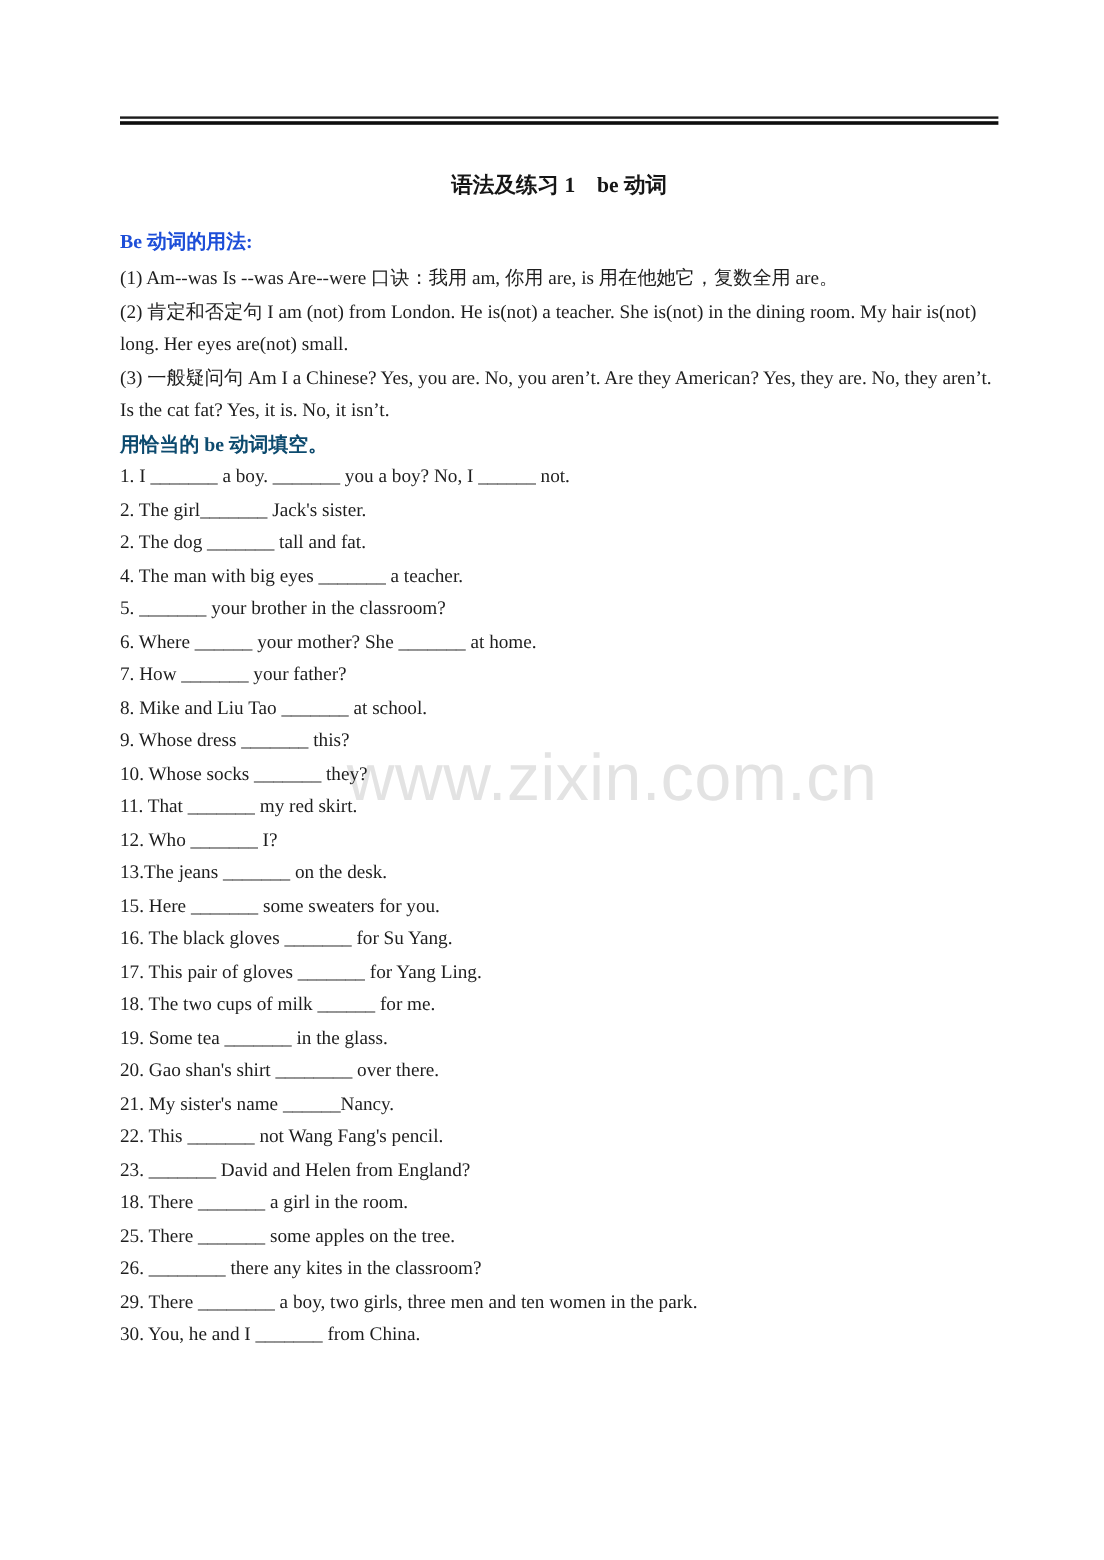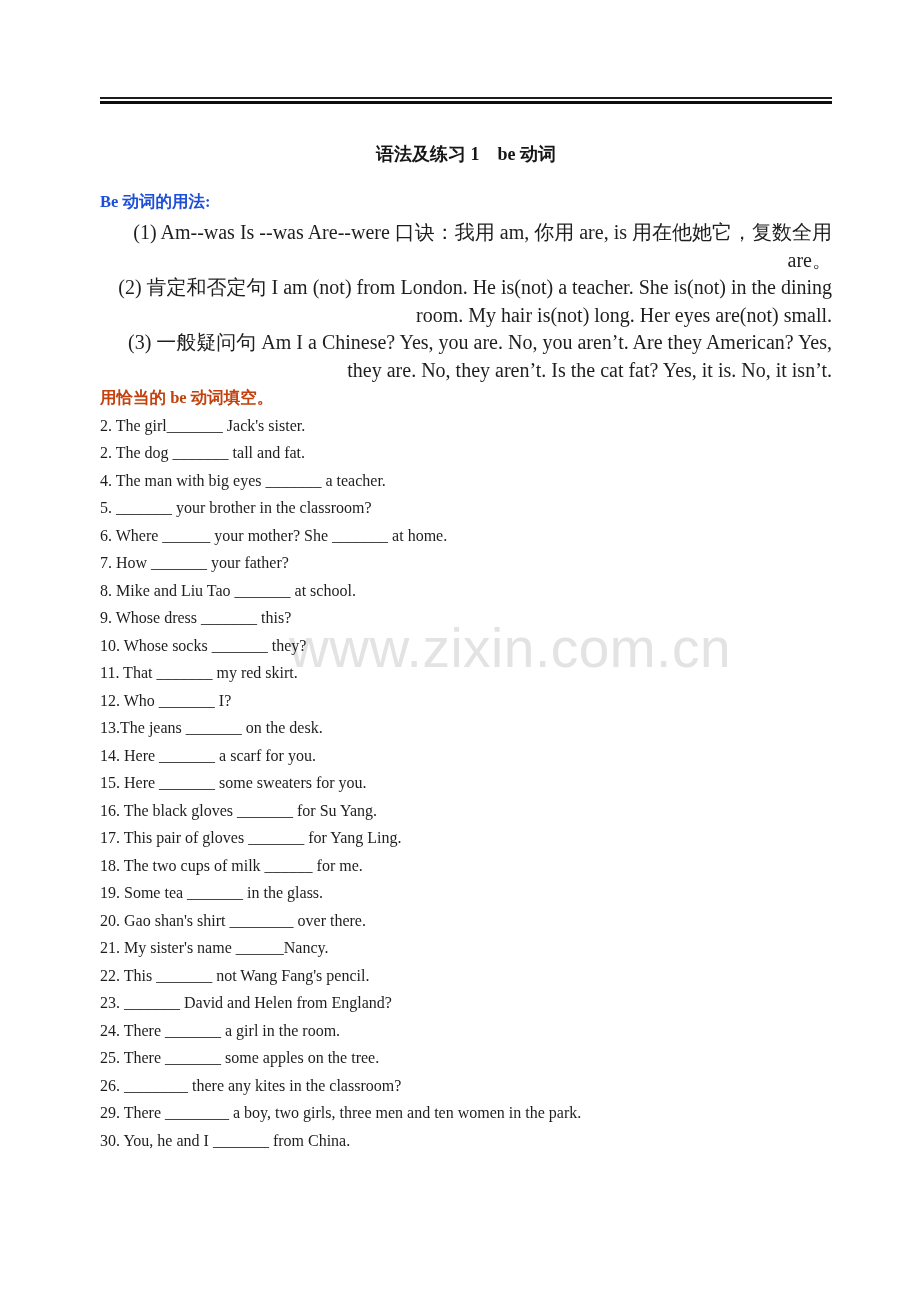--- a/index.html
+++ b/index.html
@@ -52,30 +52,29 @@
   }
   .usage-heading {
     margin-top: 26px;
     font-size: 16.5px;
     font-weight: bold;
     line-height: 22px;
     color: #1d4ed8;
   }
   .rules { margin-top: 6px; }
   .rules p {
-    font-size: 20px;
+    font-size: 16px;
     line-height: 27.5px;
     white-space: pre-wrap;
-    text-align: right;
   }
   .fill-heading {
     font-size: 16.5px;
     font-weight: bold;
     line-height: 27.5px;
-    color: #c2410c;
+    color: #0c4a6e;
   }
   .questions div {
     font-size: 16px;
     line-height: 27.5px;
     white-space: pre-wrap;
   }
 </style>
 </head>
 <body>
 
@@ -90,42 +89,42 @@
 
     <div class="rules">
       <p>(1) Am--was Is --was Are--were 口诀：我用 am, 你用 are, is 用在他她它，复数全用 are。</p>
       <p>(2) 肯定和否定句 I am (not) from London. He is(not) a teacher. She is(not) in the dining room. My hair is(not) long. Her eyes are(not) small.</p>
       <p>(3) 一般疑问句 Am I a Chinese? Yes, you are. No, you aren’t. Are they American? Yes, they are. No, they aren’t. Is the cat fat? Yes, it is. No, it isn’t.</p>
     </div>
 
     <div class="fill-heading">用恰当的 be 动词填空。</div>
 
     <div class="questions">
+      <div>1. I _______ a boy. _______ you a boy? No, I ______ not.</div>
       <div>2. The girl_______ Jack's sister.</div>
       <div>2. The dog _______ tall and fat.</div>
       <div>4. The man with big eyes _______ a teacher.</div>
       <div>5. _______ your brother in the classroom?</div>
       <div>6. Where ______ your mother? She _______ at home.</div>
       <div>7. How _______ your father?</div>
       <div>8. Mike and Liu Tao _______ at school.</div>
       <div>9. Whose dress _______ this?</div>
       <div>10. Whose socks _______ they?</div>
       <div>11. That _______ my red skirt.</div>
       <div>12. Who _______ I?</div>
       <div>13.The jeans _______ on the desk.</div>
-      <div>14. Here _______ a scarf for you.</div>
       <div>15. Here _______ some sweaters for you.</div>
       <div>16. The black gloves _______ for Su Yang.</div>
       <div>17. This pair of gloves _______ for Yang Ling.</div>
       <div>18. The two cups of milk ______ for me.</div>
       <div>19. Some tea _______ in the glass.</div>
       <div>20. Gao shan's shirt ________ over there.</div>
       <div>21. My sister's name ______Nancy.</div>
       <div>22. This _______ not Wang Fang's pencil.</div>
       <div>23. _______ David and Helen from England?</div>
-      <div>24. There _______ a girl in the room.</div>
+      <div>18. There _______ a girl in the room.</div>
       <div>25. There _______ some apples on the tree.</div>
       <div>26. ________ there any kites in the classroom?</div>
       <div>29. There ________ a boy, two girls, three men and ten women in the park.</div>
       <div>30. You, he and I _______ from China.</div>
     </div>
   </div>
 </div>
 
 </body></html>

